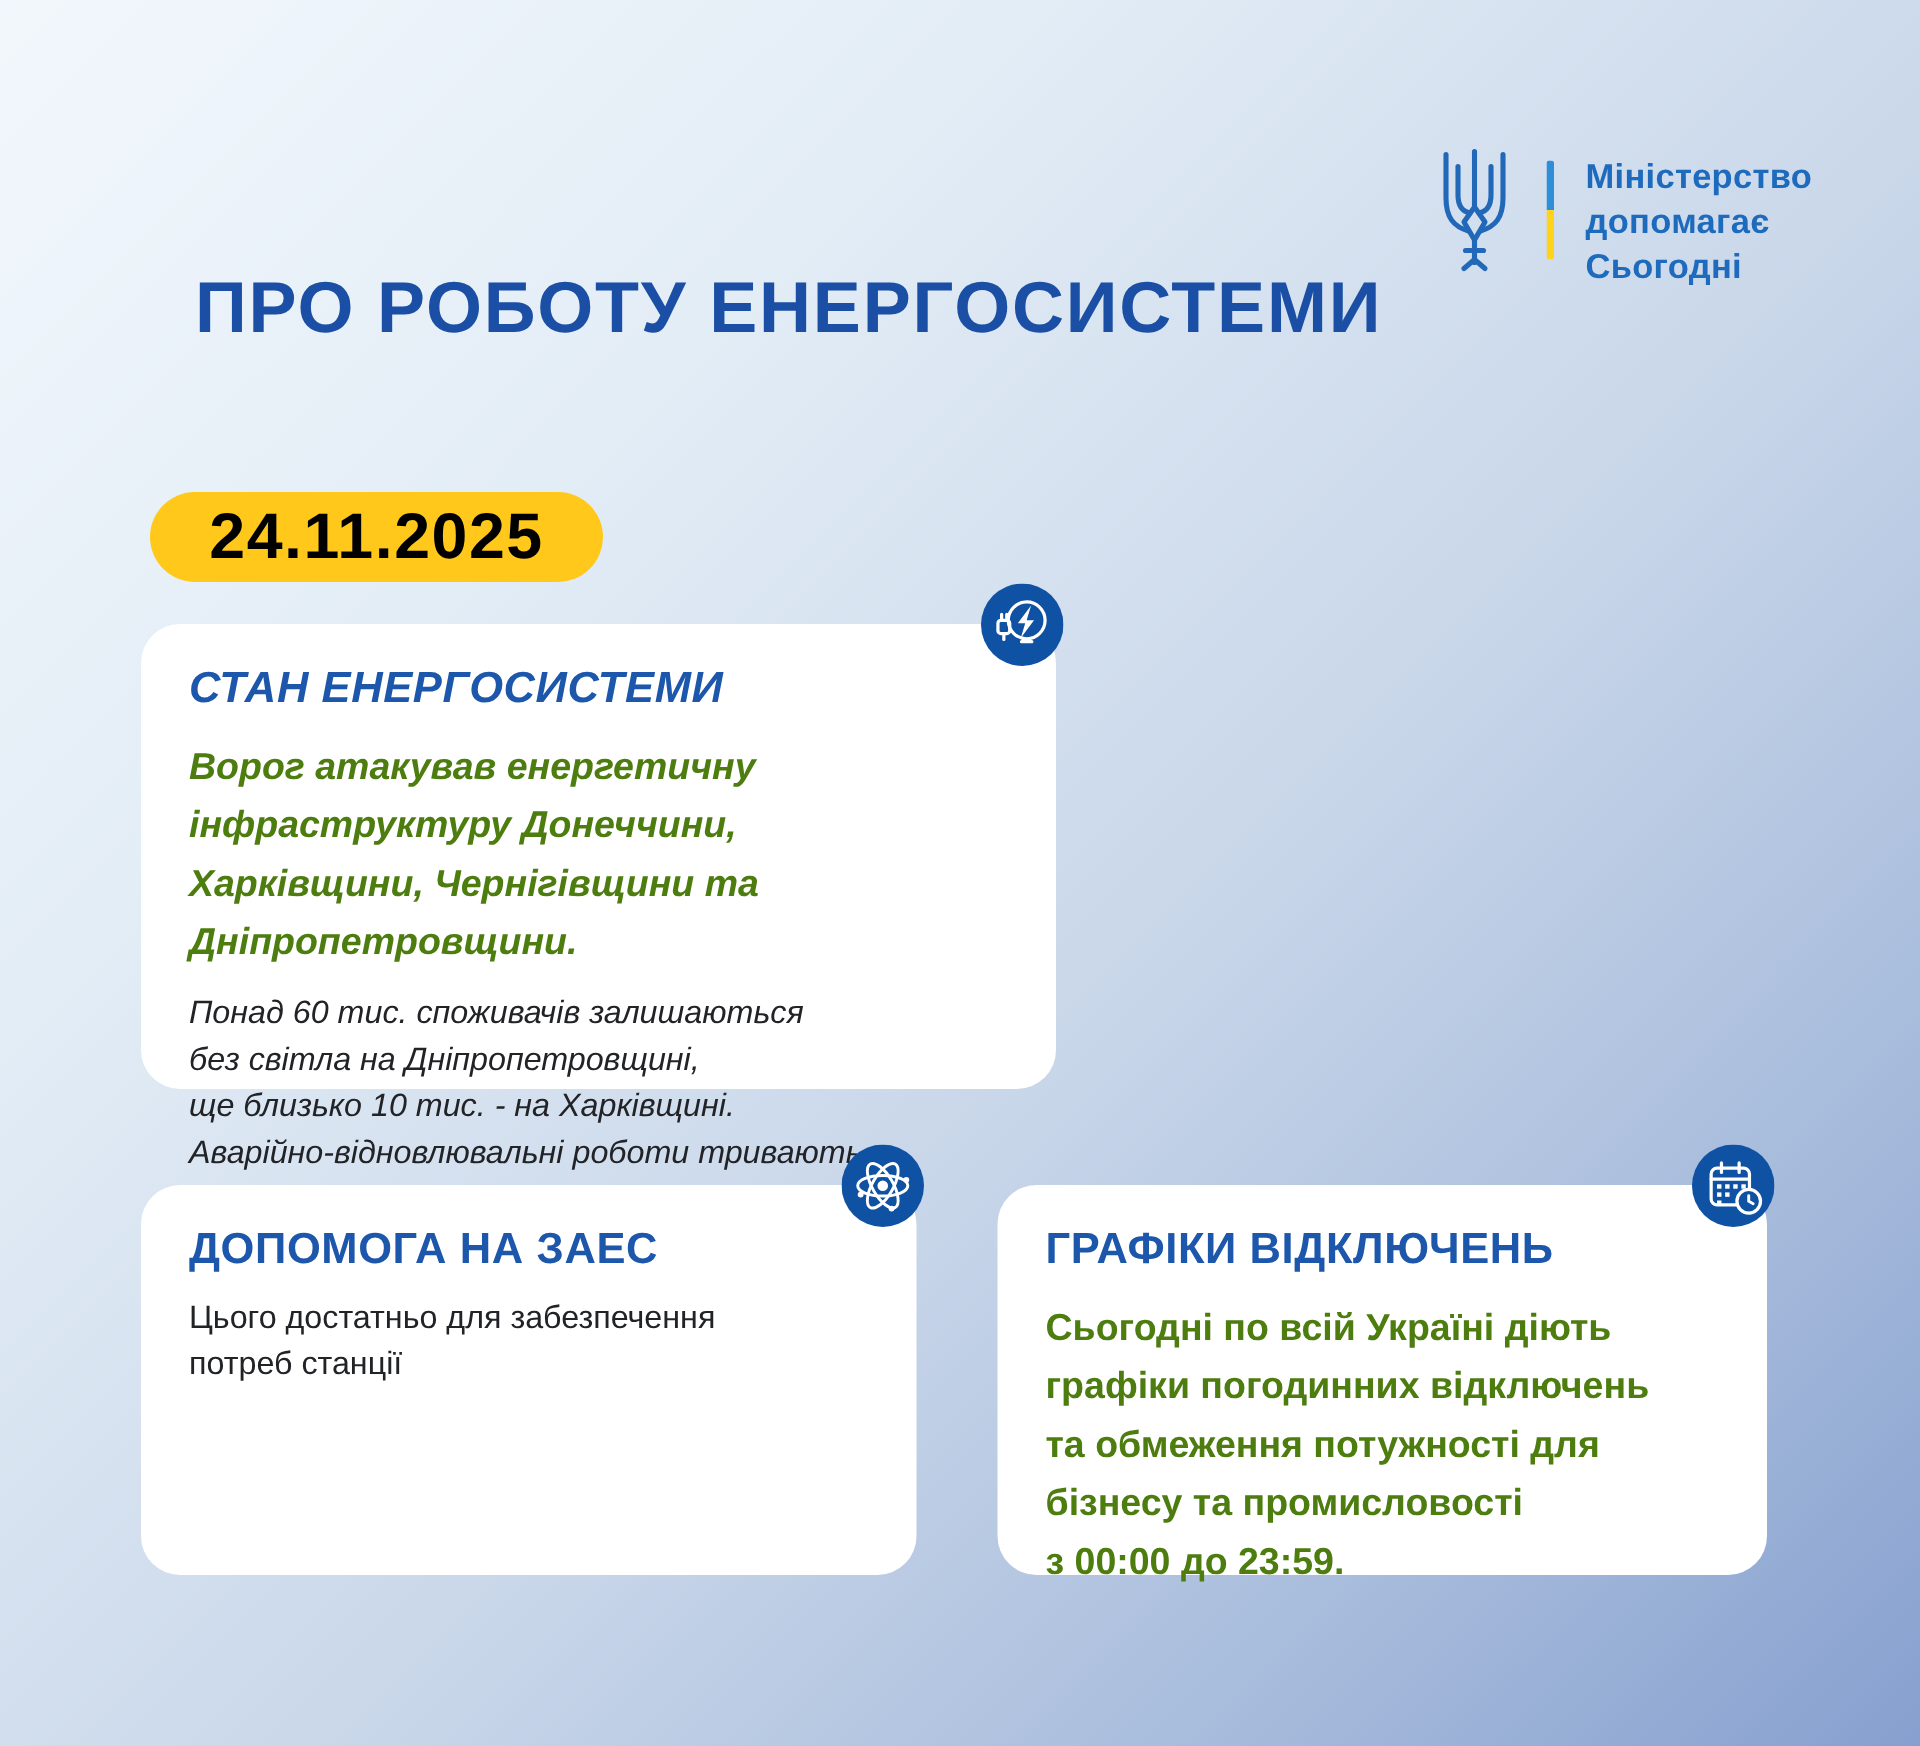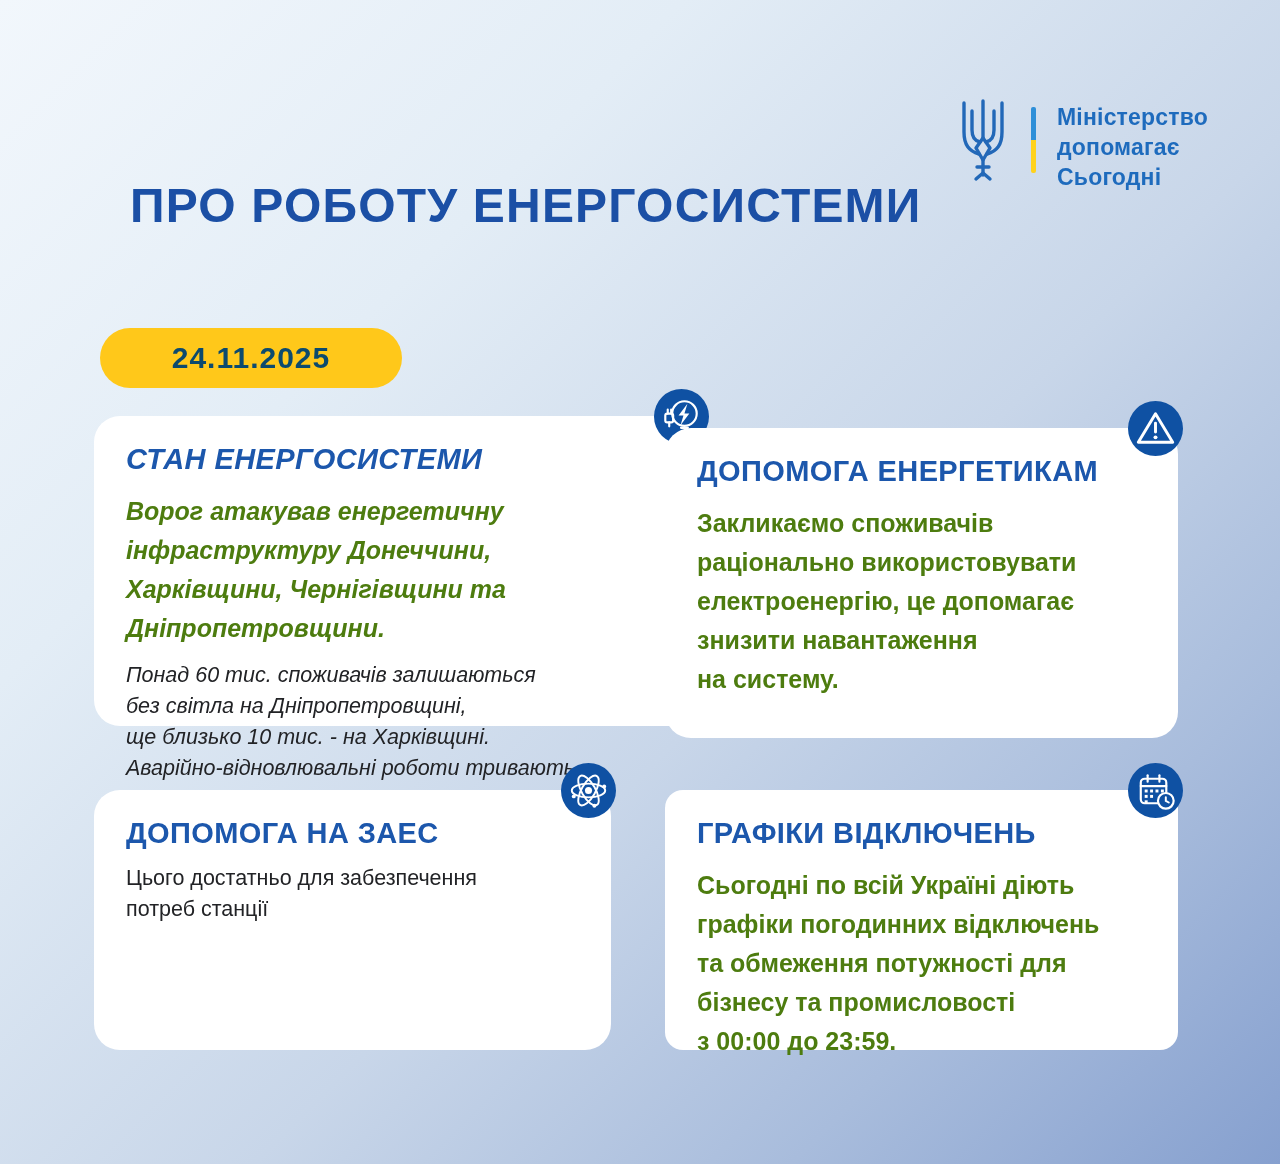--- a/index.html
+++ b/index.html
@@ -53,37 +53,37 @@
     position: absolute;
     left: 100px;
     top: 328px;
     width: 302px;
     height: 60px;
     border-radius: 40px;
     background: #ffc81a;
     display: flex;
     align-items: center;
     justify-content: center;
-    font-size: 30px;
+    font-size: 43px;
     font-weight: 800;
     letter-spacing: 1px;
-    color: #0c4a6e;
+    color: #000000;
   }
 
   
   .card {
     position: absolute;
     background: #ffffff;
     border-radius: 26px;
     padding: 27px 14px 0 32px;
   }
   .card-1 { left: 94px;  top: 416px; width: 610px; height: 310px; font-style: italic; }
   .card-2 { left: 665px; top: 428px; width: 513px; height: 310px; }
   .card-3 { left: 94px;  top: 790px; width: 517px; height: 260px; }
-  .card-4 { left: 665px; top: 790px; width: 513px; height: 260px; border-radius: 18px; }
+  .card-4 { left: 665px; top: 790px; width: 513px; height: 260px; }
 
   .card .badge {
     position: absolute;
     top: -27px;
     right: -5px;
     width: 55px;
     height: 55px;
   }
   .card h2 {
     font-size: 29px;
@@ -162,35 +162,20 @@
     <p class="lead">Ворог атакував енергетичну
 інфраструктуру Донеччини,
 Харківщини, Чернігівщини та
 Дніпропетровщини.</p>
     <p class="body">Понад 60 тис. споживачів залишаються
 без світла на Дніпропетровщині,
 ще близько 10 тис. - на Харківщині.
 Аварійно-відновлювальні роботи тривають.</p>
   </section>
 
-  <section class="card card-2">
-    <svg class="badge" viewBox="0 0 56 56">
-      <circle cx="28" cy="28" r="28" fill="#0f51a3"></circle>
-      <path d="M28 13 L45.5 42 H10.5 Z" fill="none" stroke="#fff" stroke-width="3" stroke-linejoin="round"></path>
-      <path d="M28 22.5 V31.5" stroke="#fff" stroke-width="3" stroke-linecap="round"></path>
-      <circle cx="28" cy="37" r="2" fill="#fff"></circle>
-    </svg>
-    <h2>ДОПОМОГА ЕНЕРГЕТИКАМ</h2>
-    <p class="lead">Закликаємо споживачів
-раціонально використовувати
-електроенергію, це допомагає
-знизити навантаження
-на систему.</p>
-    <p class="body"></p>
-  </section>
 
   <section class="card card-3">
     <svg class="badge" viewBox="0 0 56 56">
       <circle cx="28" cy="28" r="28" fill="#0f51a3"></circle>
       <g stroke="#fff" stroke-width="2" fill="none">
         <ellipse cx="28" cy="28" rx="17" ry="7"></ellipse>
         <ellipse cx="28" cy="28" rx="17" ry="7" transform="rotate(60 28 28)"></ellipse>
         <ellipse cx="28" cy="28" rx="17" ry="7" transform="rotate(120 28 28)"></ellipse>
       </g>
       <circle cx="28" cy="28" r="3.6" fill="#fff"></circle>

